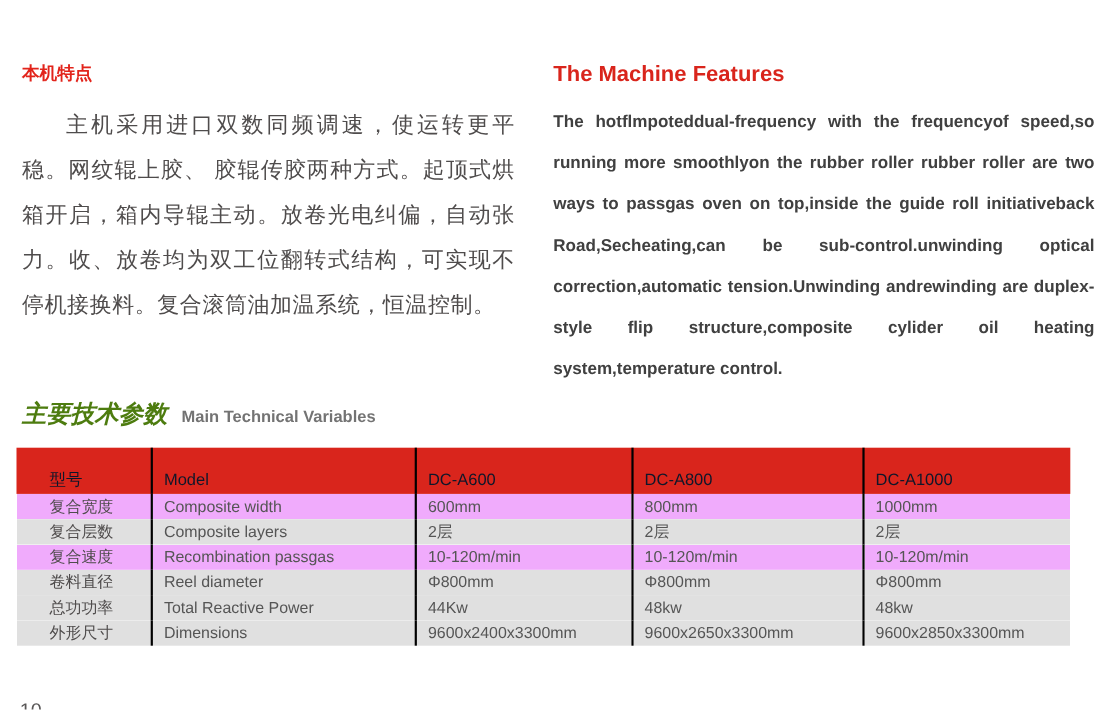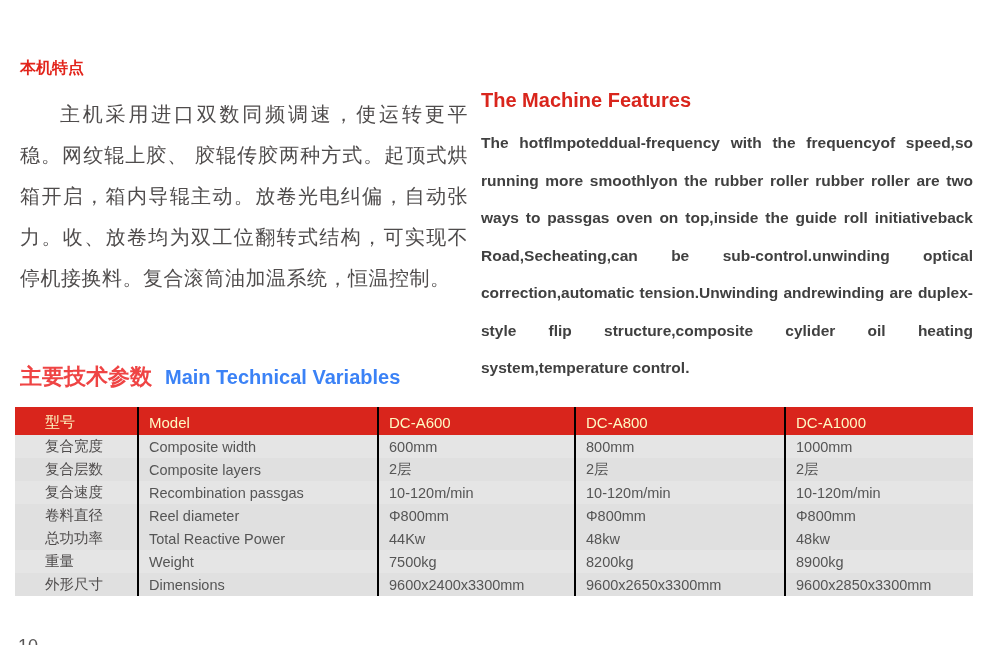--- a/index.html
+++ b/index.html
@@ -2,47 +2,47 @@
 <html><head>
 <meta charset="utf-8">
 <style>
   html,body{margin:0;padding:0;}
   body{
     width:1000px;height:645px;overflow:hidden;background:#ffffff;
     font-family:"Liberation Sans","DejaVu Sans",sans-serif;
     position:relative;
   }
   .col-left{position:absolute;left:20px;top:55px;width:448px;}
-  .col-right{position:absolute;left:481px;top:55px;width:492px;margin-top:32px;}
+  .col-right{position:absolute;left:503px;top:55px;width:492px;}
   h2.sec-title{margin:0;font-size:16px;font-weight:bold;color:#e2241b;line-height:26px;}
   h2.sec-title-en{margin:0;font-size:20px;font-weight:bold;color:#d9251c;line-height:26px;}
   .col-left p{
     margin:13px 0 0;font-size:20px;color:#4f4c4c;line-height:41px;
     text-align:justify;text-indent:2em;letter-spacing:.5px;
   }
   .col-right p{
     margin:11px 0 0;font-size:15.5px;color:#404040;line-height:37.5px;
     text-align:justify;
     font-weight:bold;
   }
   .specs-heading{position:absolute;left:20px;top:362px;white-space:nowrap;}
-  .specs-heading .cn{color:#ef4444;font-size:22px;font-weight:bold;}
-  .specs-heading .en{color:#3b82f6;font-size:20px;font-weight:bold;margin-left:13px;}
+  .specs-heading .cn{color:#4d7c0f;font-size:22px;font-weight:bold;font-style:italic;}
+  .specs-heading .en{color:#737373;font-size:15px;font-weight:bold;margin-left:13px;}
   table.spec-table{
     position:absolute;left:15px;top:407px;width:958px;
     border-collapse:collapse;table-layout:fixed;
   }
   .spec-table th{
-    background:#d9251c;color:#fef9c3;font-weight:normal;text-align:left;
-    height:26px;font-size:15px;padding:2px 0 0 10px;
+    background:#d9251c;color:#0f172a;font-weight:normal;text-align:left;
+    height:26px;font-size:15px;padding:16px 0 0 10px;
   }
   .spec-table th.c0{padding-left:30px;}
   .spec-table td{
     height:23px;font-size:14.5px;color:#555555;text-align:left;
-    padding:0 0 0 10px;background:#e5e5e5;white-space:nowrap;overflow:hidden;
+    padding:0 0 0 10px;background:#f0abfc;white-space:nowrap;overflow:hidden;
   }
   .spec-table td.c0{padding-left:30px;color:#4f4c4c;}
   .spec-table tr.shade td{background:#e0e0e0;}
   .spec-table th+th,.spec-table td+td{border-left:2px solid #000000;}
   .page-number{
     position:absolute;left:18px;top:636px;font-size:18px;color:#595757;
   }
 </style>
 </head>
 <body>
@@ -107,27 +107,20 @@
       <td>Φ800mm</td>
       <td>Φ800mm</td>
     </tr>
     <tr class="shade">
       <td class="c0">总功功率</td>
       <td>Total Reactive Power</td>
       <td>44Kw</td>
       <td>48kw</td>
       <td>48kw</td>
     </tr>
-    <tr>
-      <td class="c0">重量</td>
-      <td>Weight</td>
-      <td>7500kg</td>
-      <td>8200kg</td>
-      <td>8900kg</td>
-    </tr>
     <tr class="shade">
       <td class="c0">外形尺寸</td>
       <td>Dimensions</td>
       <td>9600x2400x3300mm</td>
       <td>9600x2650x3300mm</td>
       <td>9600x2850x3300mm</td>
     </tr>
   </tbody>
 </table>
 

